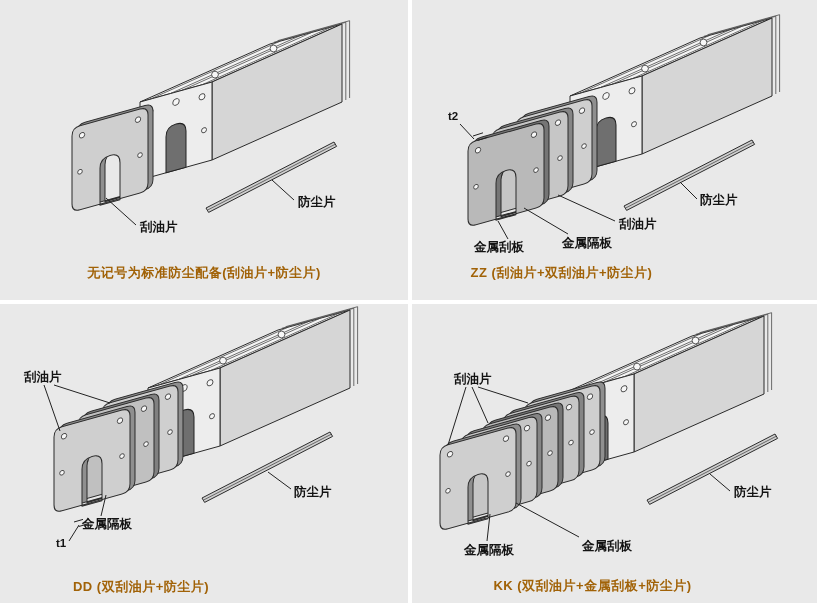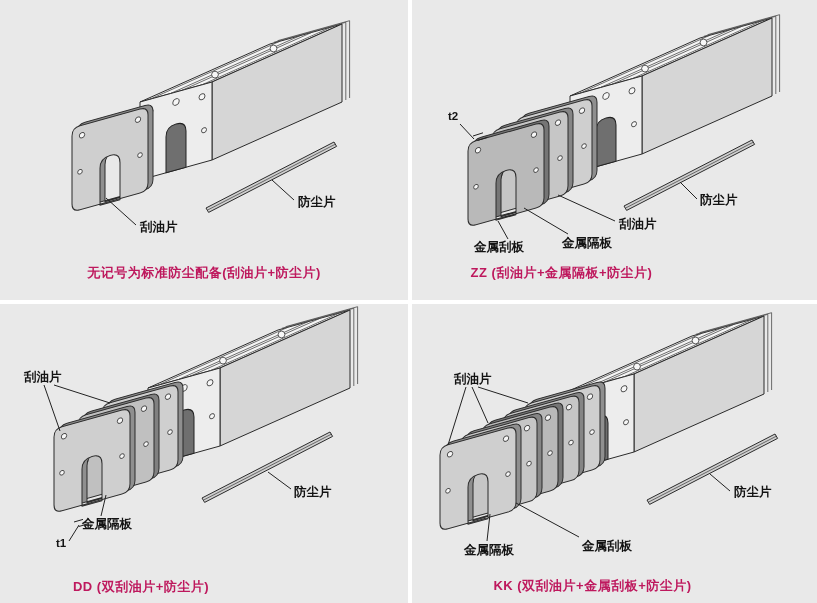--- a/index.html
+++ b/index.html
@@ -8,21 +8,21 @@
     font-family:"Liberation Sans","DejaVu Sans",sans-serif;
   }
   .grid{
     display:grid;width:817px;height:603px;background:#ffffff;
     grid-template-columns:408px 405px;grid-template-rows:300px 299px;gap:4px;
   }
   .panel{position:relative;background:#e9e9e9;}
   svg.art{position:absolute;left:0;top:0;width:100%;height:100%;display:block;}
   .caption{
     position:absolute;left:0;right:0;text-align:center;
-    font-size:13px;font-weight:bold;color:#be185d;letter-spacing:0.5px;
+    font-size:13px;font-weight:bold;color:#a16207;letter-spacing:0.5px;
   }
   .panel--standard .caption{bottom:18px;}
   .panel--zz .caption{bottom:18px;transform:translateX(-53px);}
   .panel--dd .caption{bottom:7px;transform:translateX(-63px);}
   .panel--kk .caption{bottom:8px;transform:translateX(-22px);margin-top:28px;}
 
   
   .ol{stroke:#2b2b2b;stroke-width:1;stroke-linejoin:round;}
   .face-top{fill:#f4f4f4;}
   .face-side{fill:#d6d6d6;}
@@ -109,21 +109,21 @@
 
       <path class="leader" d="M112,208 L156,234"></path>
       <text x="150" y="247">金属隔板</text>
 
       <path class="leader" d="M146,195 L203,221"></path>
       <text x="207" y="228">刮油片</text>
 
       <path class="leader" d="M268,182 L285,199"></path>
       <text x="288" y="204">防尘片</text>
     </svg>
-    <div class="caption">ZZ (刮油片+金属隔板+防尘片)</div>
+    <div class="caption">ZZ (刮油片+双刮油片+防尘片)</div>
   </section>
 
   <section class="panel panel--dd">
     <svg class="art" viewBox="0 0 408 299">
       <use href="#block" transform="translate(148,84)"></use>
       <use href="#plate" transform="matrix(1,-0.278,0,1,102,101)" style="--pf:#cfcfcf;--pb:#8f8f8f"></use>
       <use href="#plate" transform="matrix(1,-0.278,0,1,78,113)" style="--pf:#c0c0c0;--pb:#808080"></use>
       <use href="#plate" transform="matrix(1,-0.278,0,1,54,125)" style="--pf:#cfcfcf;--pb:#8f8f8f"></use>
       <use href="#strip" transform="translate(202,194)"></use>
 

